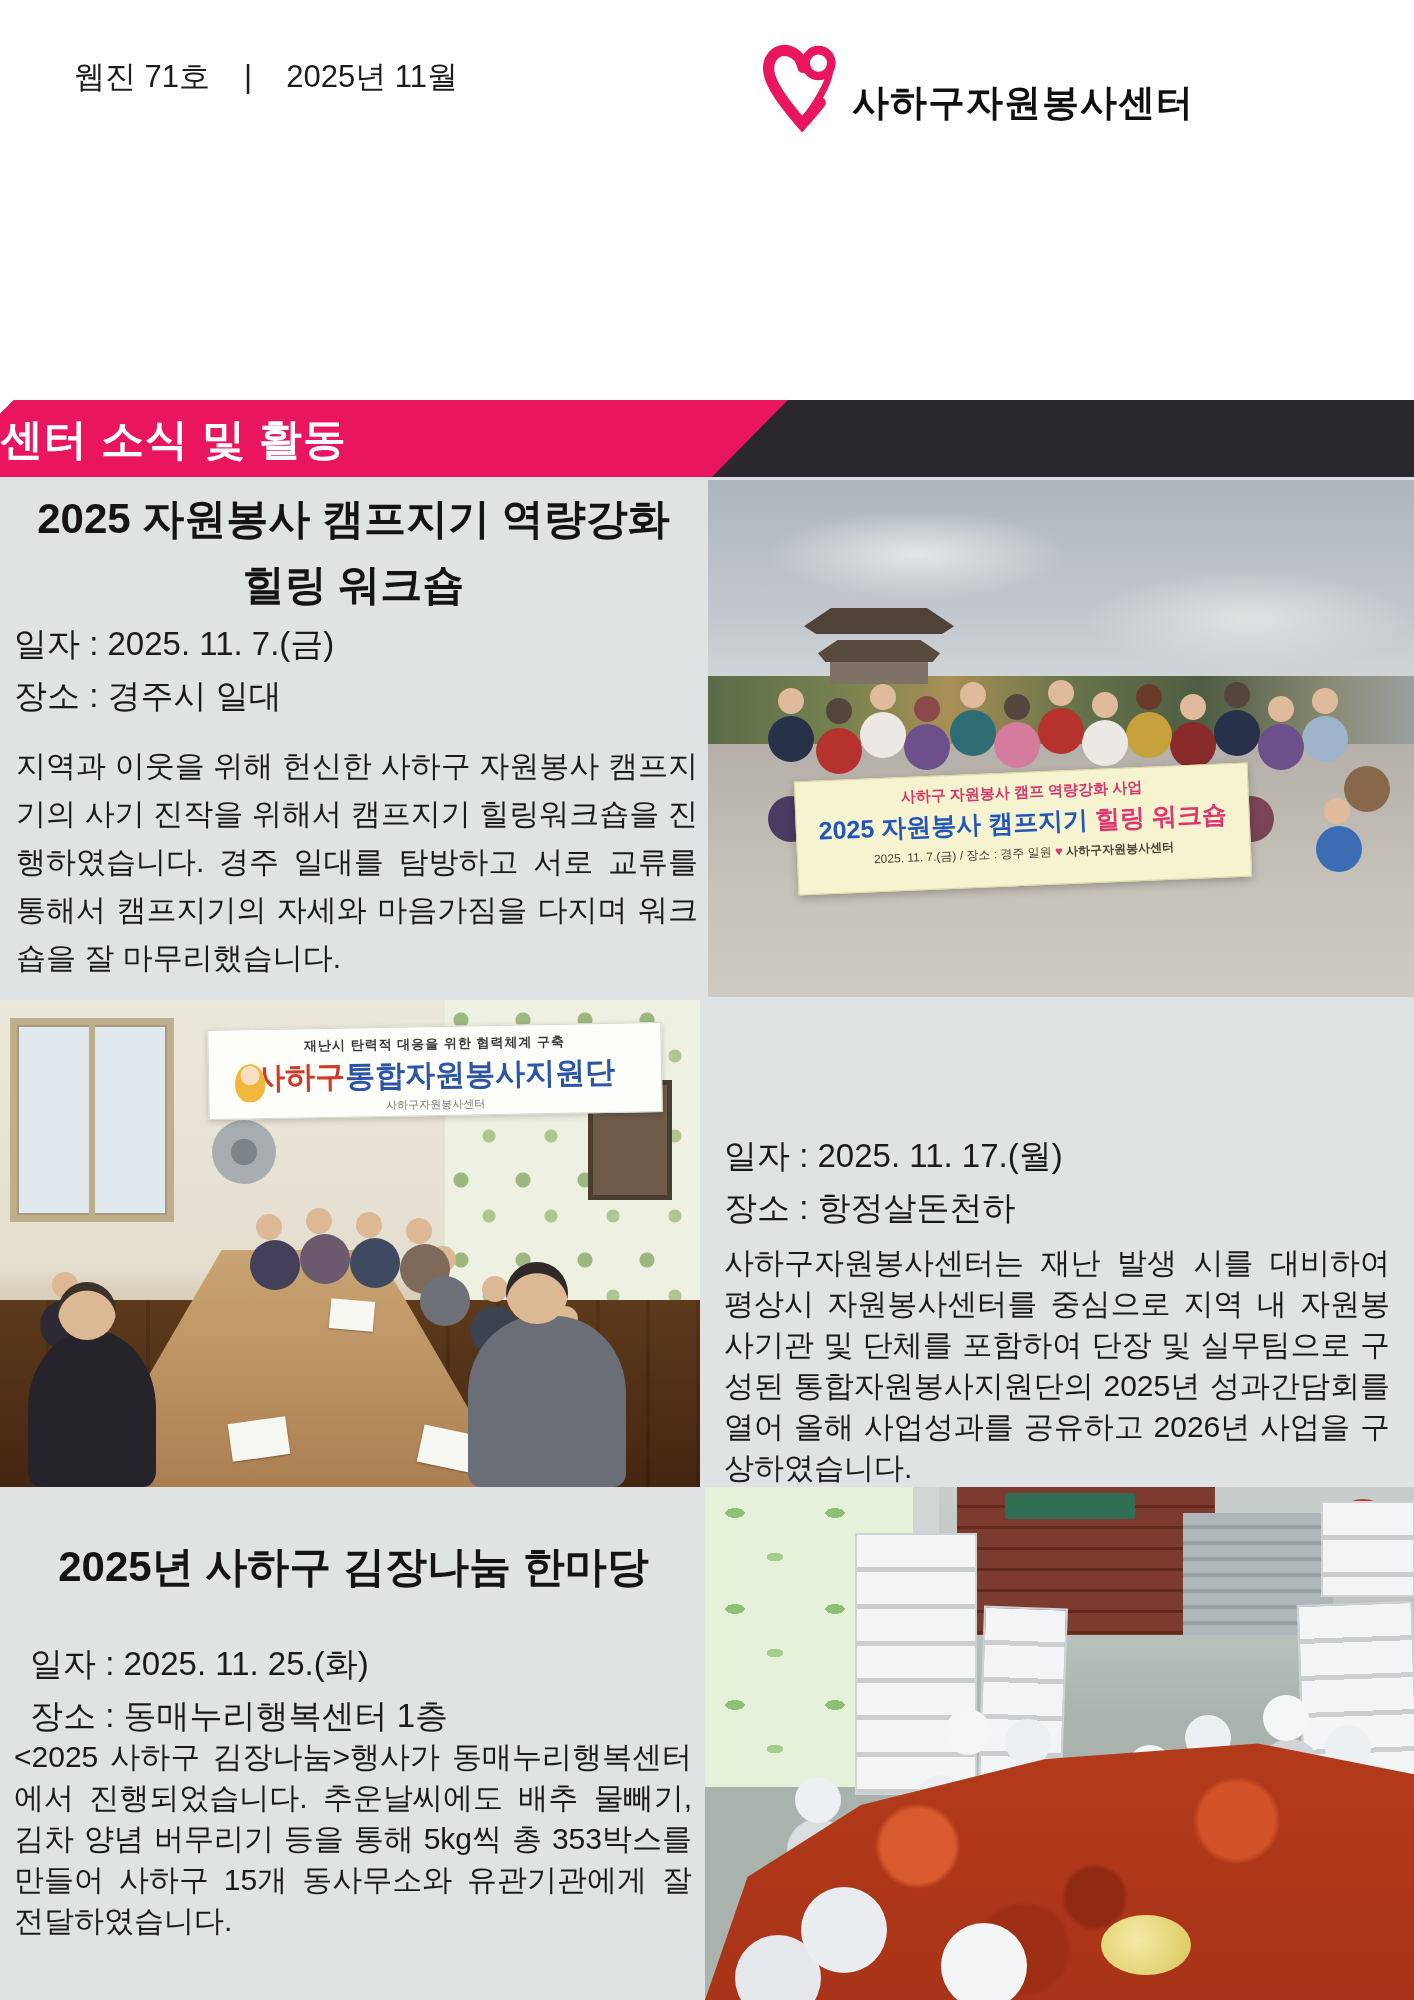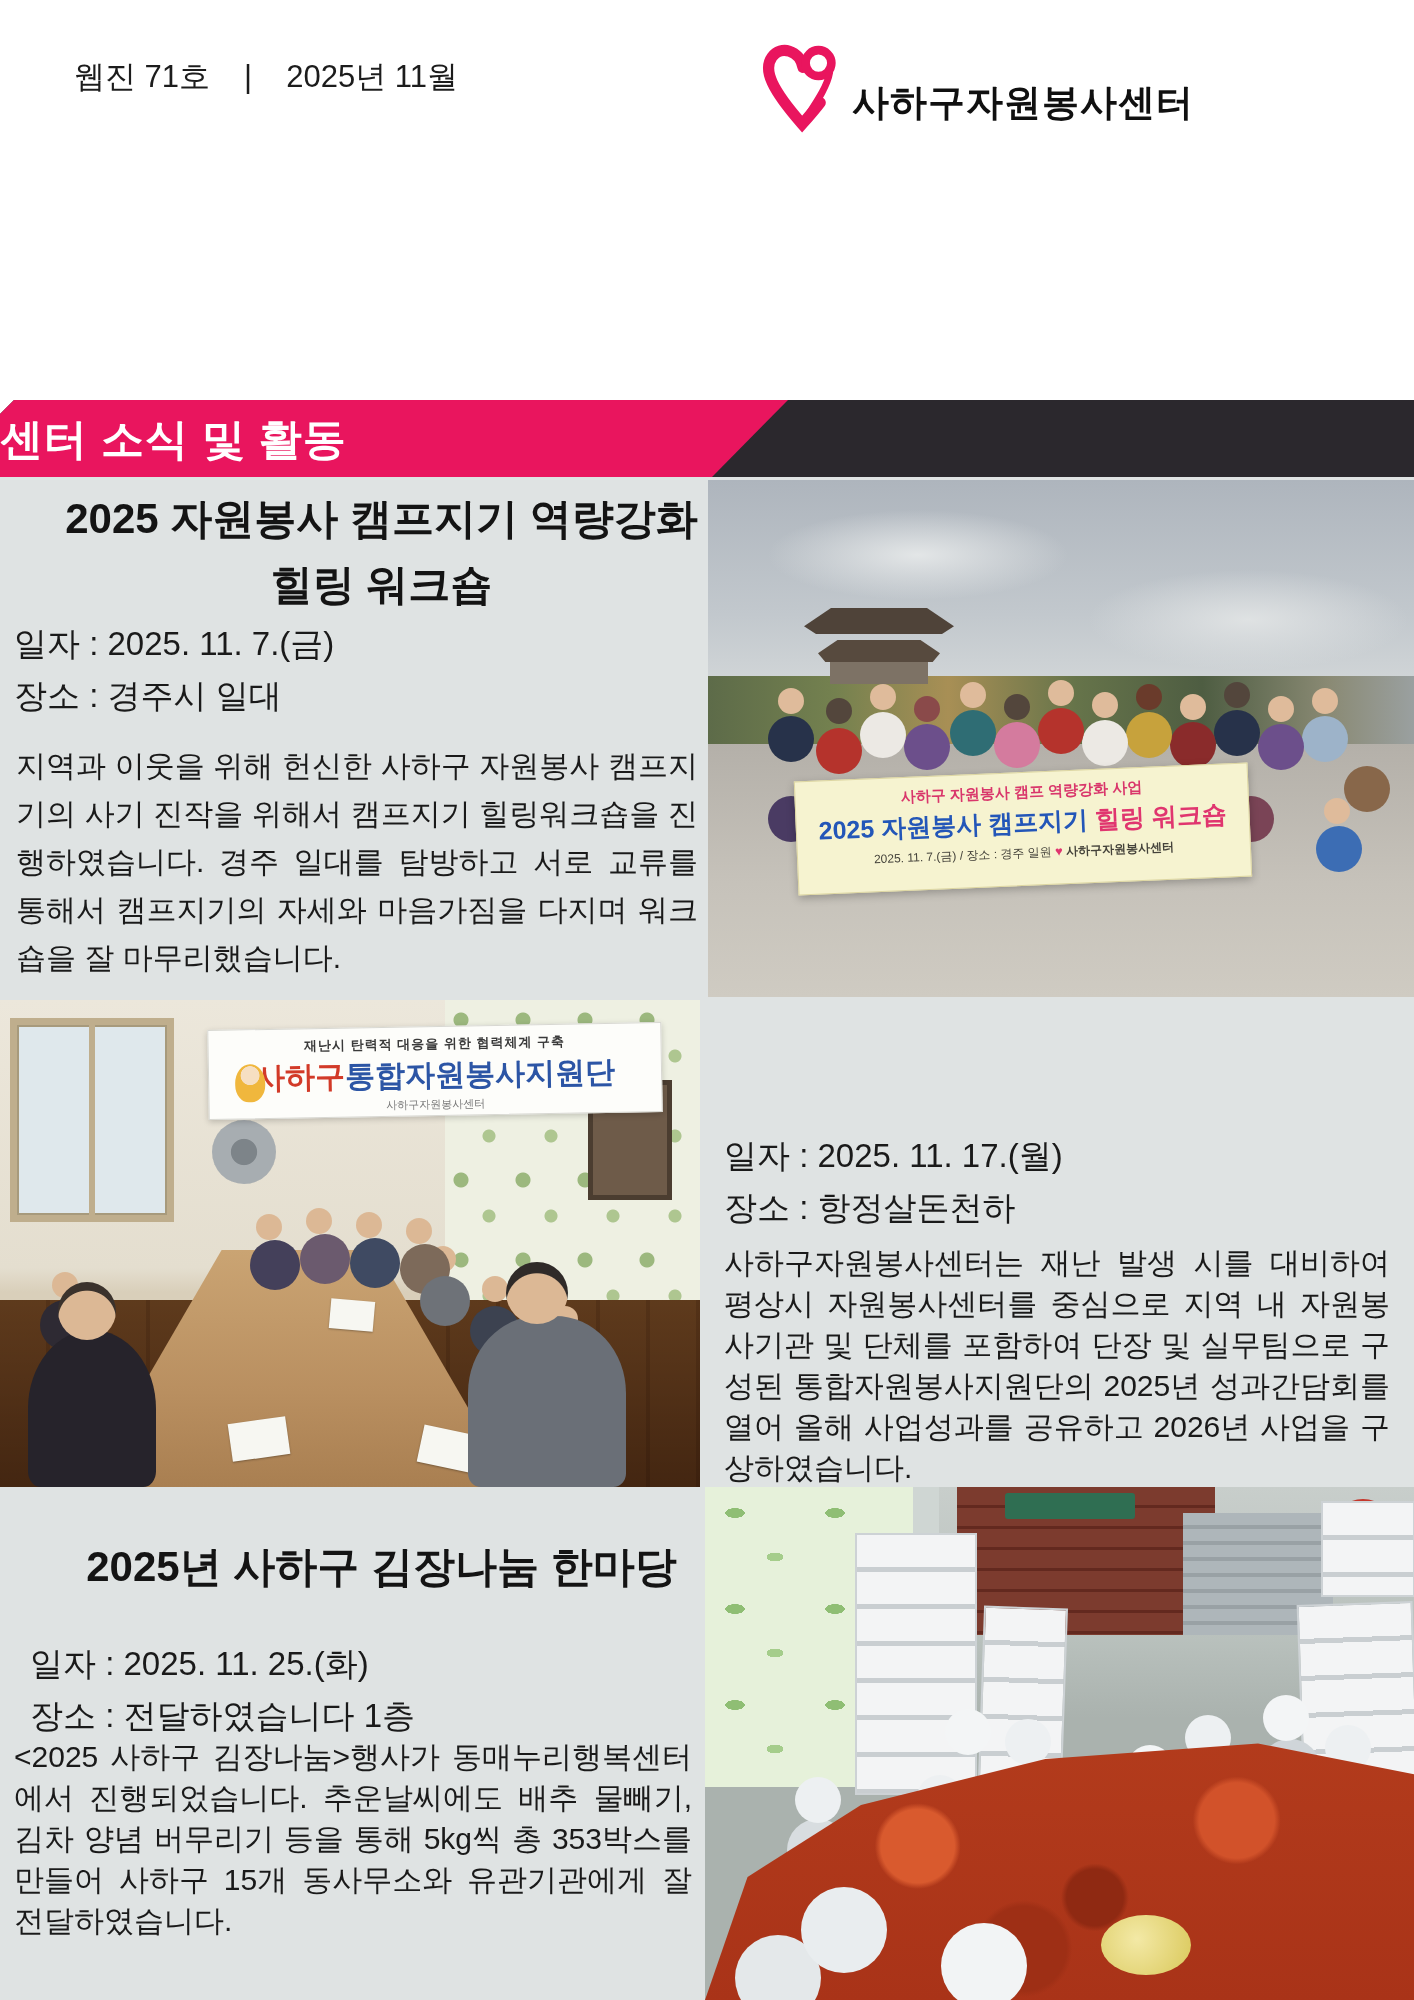--- a/index.html
+++ b/index.html
@@ -24,21 +24,21 @@
                clip-path:polygon(14px 0,100% 0,100% 100%,0 100%,0 14px);}
   .banner-pink{position:absolute;inset:0;background:#e9155e;
                clip-path:polygon(14px 0,788px 0,712px 100%,0 100%,0 14px);}
   .banner-label{position:absolute;left:0;top:0;width:752px;height:77px;line-height:79px;
                 color:#ffffff;font-size:43px;font-weight:700;letter-spacing:1px;}
 
   
   .content{position:absolute;left:0;top:477px;width:1414px;height:1523px;background:#dfe3e3;}
 
   .art-title{position:absolute;text-align:center;font-size:42px;font-weight:700;line-height:1.57;
-             white-space:pre-line;color:#141414;padding-left:28px;}
+             white-space:pre-line;color:#141414;}
   .art-details{position:absolute;font-size:33px;line-height:1.58;color:#1a1a1a;white-space:pre-line;}
   .art-body{position:absolute;font-size:30px;line-height:1.6;color:#1a1a1a;
             text-align:justify;word-break:break-all;}
   .lh-tight{line-height:1.37;}
 
   .a1-title{left:0;top:9px;width:707px;}
   .a1-details{left:14px;top:141px;}
   .a1-body{left:16px;top:265px;width:682px;}
 
   .a2-title{left:712px;top:535px;width:692px;}
@@ -219,21 +219,21 @@
         <div class="p2-b1">재난시 탄력적 대응을 위한 협력체계 구축</div>
         <div class="p2-b2"><span class="red">사하구</span><span class="blue">통합자원봉사지원단</span></div>
         <div class="p2-b3">사하구자원봉사센터</div>
       </div>
     </div>
 
     <div class="art-details a2-details"><span>일자 : 2025. 11. 17.(월)</span><br><span>장소 : 항정살돈천하</span></div>
     <div class="art-body a2-body lh-tight">사하구자원봉사센터는 재난 발생 시를 대비하여 평상시 자원봉사센터를 중심으로 지역 내 자원봉사기관 및 단체를 포함하여 단장 및 실무팀으로 구성된 통합자원봉사지원단의 2025년 성과간담회를 열어 올해 사업성과를 공유하고 2026년 사업을 구상하였습니다.</div>
 
     <div class="art-title a3-title">2025년 사하구 김장나눔 한마당</div>
-    <div class="art-details a3-details"><span>일자 : 2025. 11. 25.(화)</span><br><span>장소 : 전달하였습니다 1층</span></div>
+    <div class="art-details a3-details"><span>일자 : 2025. 11. 25.(화)</span><br><span>장소 : 동매누리행복센터 1층</span></div>
     <div class="art-body a3-body lh-tight">&lt;2025 사하구 김장나눔&gt;행사가 동매누리행복센터에서 진행되었습니다. 추운날씨에도 배추 물빼기, 김차 양념 버무리기 등을 통해 5kg씩 총 353박스를 만들어 사하구 15개 동사무소와 유관기관에게 잘 전달하였습니다.</div>
 
     <div class="photo photo3">
       <div class="p3-bg"></div>
       <div class="p3-decal"></div>
       <div class="p3-doorframe"></div>
       <div class="p3-brick"></div>
       <div class="p3-sign"></div>
       <div class="p3-shutter"></div>
       <div class="p3-clock"></div>

